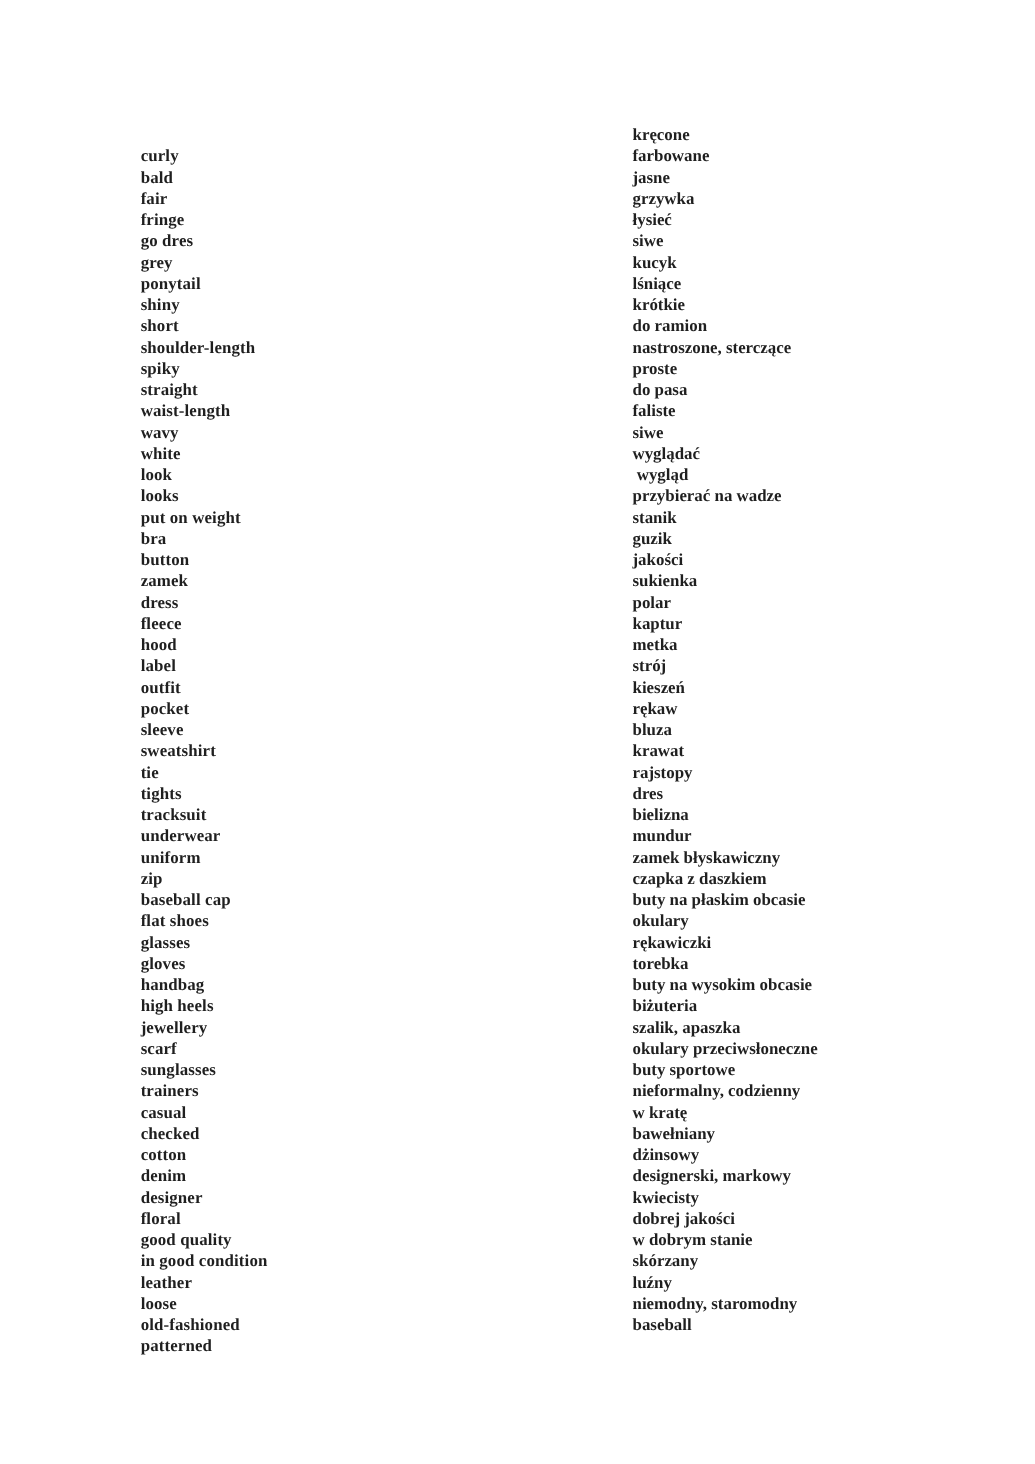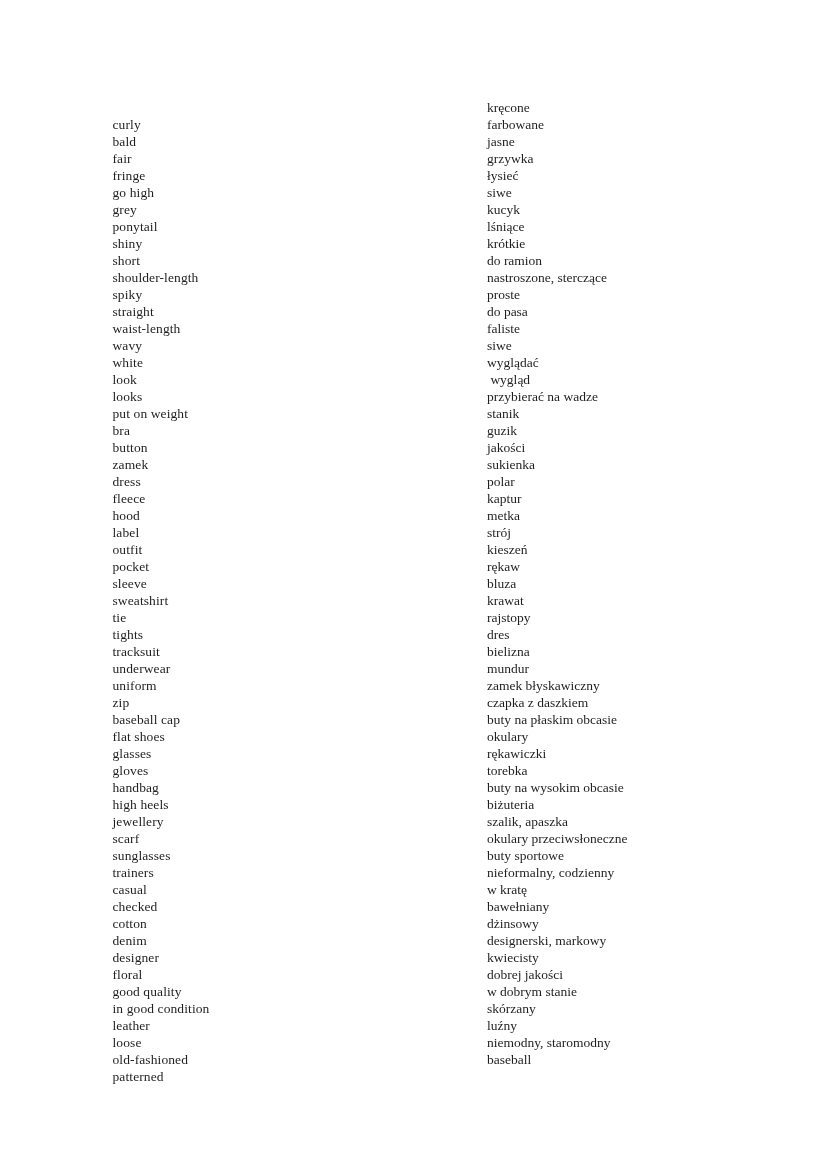--- a/index.html
+++ b/index.html
@@ -23,29 +23,29 @@
     width: 700px;
   }
   .vocab-row {
     position: relative;
     height: 17px;
     line-height: 17px;
     font-size: 13.5px;
     white-space: pre;
   }
   .term {
-    font-weight: 400;
+    font-weight: 700;
     letter-spacing: 0.1px;
     text-align: center;
   }
   .translation {
     position: absolute;
-    left: 388px;
+    left: 407px;
     top: 0;
-    font-weight: 400;
+    font-weight: 700;
     white-space: pre;
   }
 </style>
 </head>
 <body>
 
 <div class="page">
   <div class="vocab-list" id="vocab-list">
   <div class="vocab-row">
     <span class="term">curly</span>
@@ -61,21 +61,21 @@
     <span class="term">fair</span>
     <span class="translation">jasne</span>
   </div>
 
   <div class="vocab-row">
     <span class="term">fringe</span>
     <span class="translation">grzywka</span>
   </div>
 
   <div class="vocab-row">
-    <span class="term">go high</span>
+    <span class="term">go dres</span>
     <span class="translation">łysieć</span>
   </div>
 
   <div class="vocab-row">
     <span class="term">grey</span>
     <span class="translation">siwe</span>
   </div>
 
   <div class="vocab-row">
     <span class="term">ponytail</span>

